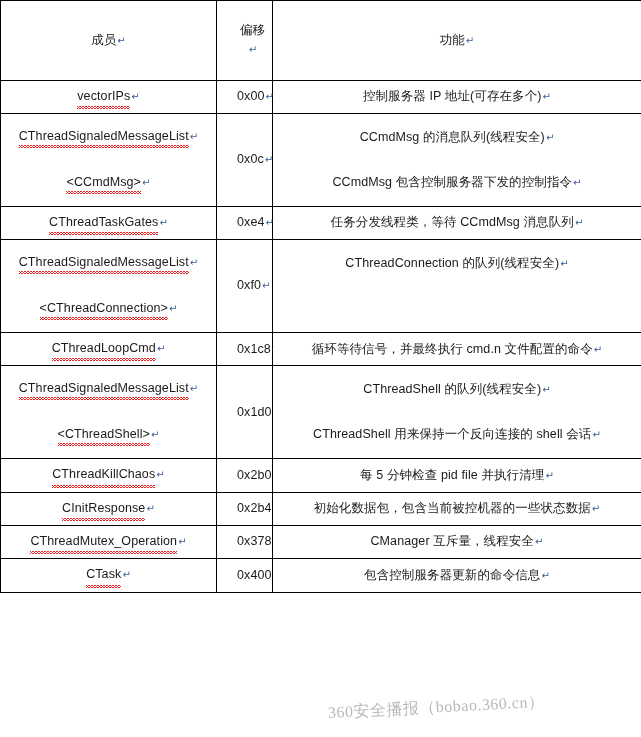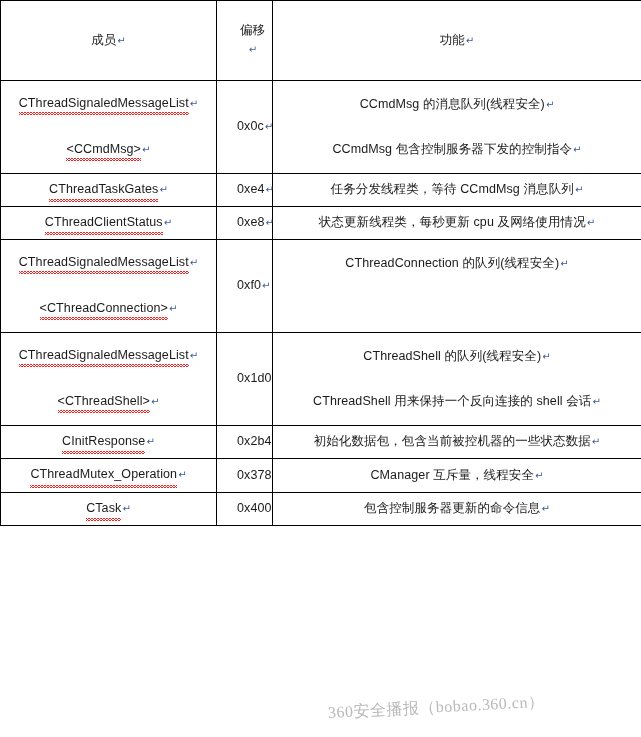--- a/index.html
+++ b/index.html
@@ -127,20 +127,31 @@
         <span class="cell-inner"><span class="hdr-offset-text">偏移</span><span class="pilcrow">↵</span></span>
       </th>
       <th class="cell func">
         <span class="cell-inner"><span class="hdr-func-text">功能</span><span class="pilcrow">↵</span></span>
       </th>
     </tr>
   </thead>
   <tbody id="table-body">
       <tr>
         <td class="cell member">
+          <span class="cell-inner"><span><span class="spell">vectorIPs</span><span class="pilcrow">↵</span></span></span>
+        </td>
+        <td class="cell offset">
+          <span class="cell-inner"><span>0x00</span><span class="pilcrow">↵</span></span>
+        </td>
+        <td class="cell func">
+          <span class="cell-inner"><span>控制服务器 IP 地址(可存在多个)<span class="pilcrow">↵</span></span></span>
+        </td>
+      </tr>
+      <tr>
+        <td class="cell member">
           <span class="cell-inner two-line">
             <span class="line"><span class="spell">CThreadSignaledMessageList</span><span class="pilcrow">↵</span></span>
             <span class="line"><span class="spell">&lt;CCmdMsg&gt;</span><span class="pilcrow">↵</span></span>
           </span>
         </td>
         <td class="cell offset">
           <span class="cell-inner"><span>0x0c</span><span class="pilcrow">↵</span></span>
         </td>
         <td class="cell func">
           <span class="cell-inner two-line">
@@ -155,65 +166,76 @@
         </td>
         <td class="cell offset">
           <span class="cell-inner"><span>0xe4</span><span class="pilcrow">↵</span></span>
         </td>
         <td class="cell func">
           <span class="cell-inner"><span>任务分发线程类，等待 CCmdMsg 消息队列<span class="pilcrow">↵</span></span></span>
         </td>
       </tr>
       <tr>
         <td class="cell member">
-          <span class="cell-inner"><span><span class="spell">CThreadClientStatus</span><span class="pilcrow">↵</span></span></span>
-        </td>
-        <td class="cell offset">
-          <span class="cell-inner"><span>0xe8</span><span class="pilcrow">↵</span></span>
-        </td>
-        <td class="cell func">
-          <span class="cell-inner"><span>状态更新线程类，每秒更新 cpu 及网络使用情况<span class="pilcrow">↵</span></span></span>
-        </td>
-      </tr>
-      <tr>
-        <td class="cell member">
           <span class="cell-inner two-line">
             <span class="line"><span class="spell">CThreadSignaledMessageList</span><span class="pilcrow">↵</span></span>
             <span class="line"><span class="spell">&lt;CThreadConnection&gt;</span><span class="pilcrow">↵</span></span>
           </span>
         </td>
         <td class="cell offset">
           <span class="cell-inner"><span>0xf0</span><span class="pilcrow">↵</span></span>
         </td>
         <td class="cell func">
           <span class="cell-inner two-line">
             <span class="line">CThreadConnection 的队列(线程安全)<span class="pilcrow">↵</span></span>
             <span class="line">&nbsp;</span>
           </span>
         </td>
       </tr>
       <tr>
         <td class="cell member">
+          <span class="cell-inner"><span><span class="spell">CThreadLoopCmd</span><span class="pilcrow">↵</span></span></span>
+        </td>
+        <td class="cell offset">
+          <span class="cell-inner"><span>0x1c8</span><span class="pilcrow">↵</span></span>
+        </td>
+        <td class="cell func">
+          <span class="cell-inner"><span>循环等待信号，并最终执行 cmd.n 文件配置的命令<span class="pilcrow">↵</span></span></span>
+        </td>
+      </tr>
+      <tr>
+        <td class="cell member">
           <span class="cell-inner two-line">
             <span class="line"><span class="spell">CThreadSignaledMessageList</span><span class="pilcrow">↵</span></span>
             <span class="line"><span class="spell">&lt;CThreadShell&gt;</span><span class="pilcrow">↵</span></span>
           </span>
         </td>
         <td class="cell offset">
           <span class="cell-inner"><span>0x1d0</span><span class="pilcrow">↵</span></span>
         </td>
         <td class="cell func">
           <span class="cell-inner two-line">
             <span class="line">CThreadShell 的队列(线程安全)<span class="pilcrow">↵</span></span>
             <span class="line">CThreadShell 用来保持一个反向连接的 shell 会话<span class="pilcrow">↵</span></span>
           </span>
         </td>
       </tr>
       <tr>
         <td class="cell member">
+          <span class="cell-inner"><span><span class="spell">CThreadKillChaos</span><span class="pilcrow">↵</span></span></span>
+        </td>
+        <td class="cell offset">
+          <span class="cell-inner"><span>0x2b0</span><span class="pilcrow">↵</span></span>
+        </td>
+        <td class="cell func">
+          <span class="cell-inner"><span>每 5 分钟检查 pid file 并执行清理<span class="pilcrow">↵</span></span></span>
+        </td>
+      </tr>
+      <tr>
+        <td class="cell member">
           <span class="cell-inner"><span><span class="spell">CInitResponse</span><span class="pilcrow">↵</span></span></span>
         </td>
         <td class="cell offset">
           <span class="cell-inner"><span>0x2b4</span><span class="pilcrow">↵</span></span>
         </td>
         <td class="cell func">
           <span class="cell-inner"><span>初始化数据包，包含当前被控机器的一些状态数据<span class="pilcrow">↵</span></span></span>
         </td>
       </tr>
       <tr>

